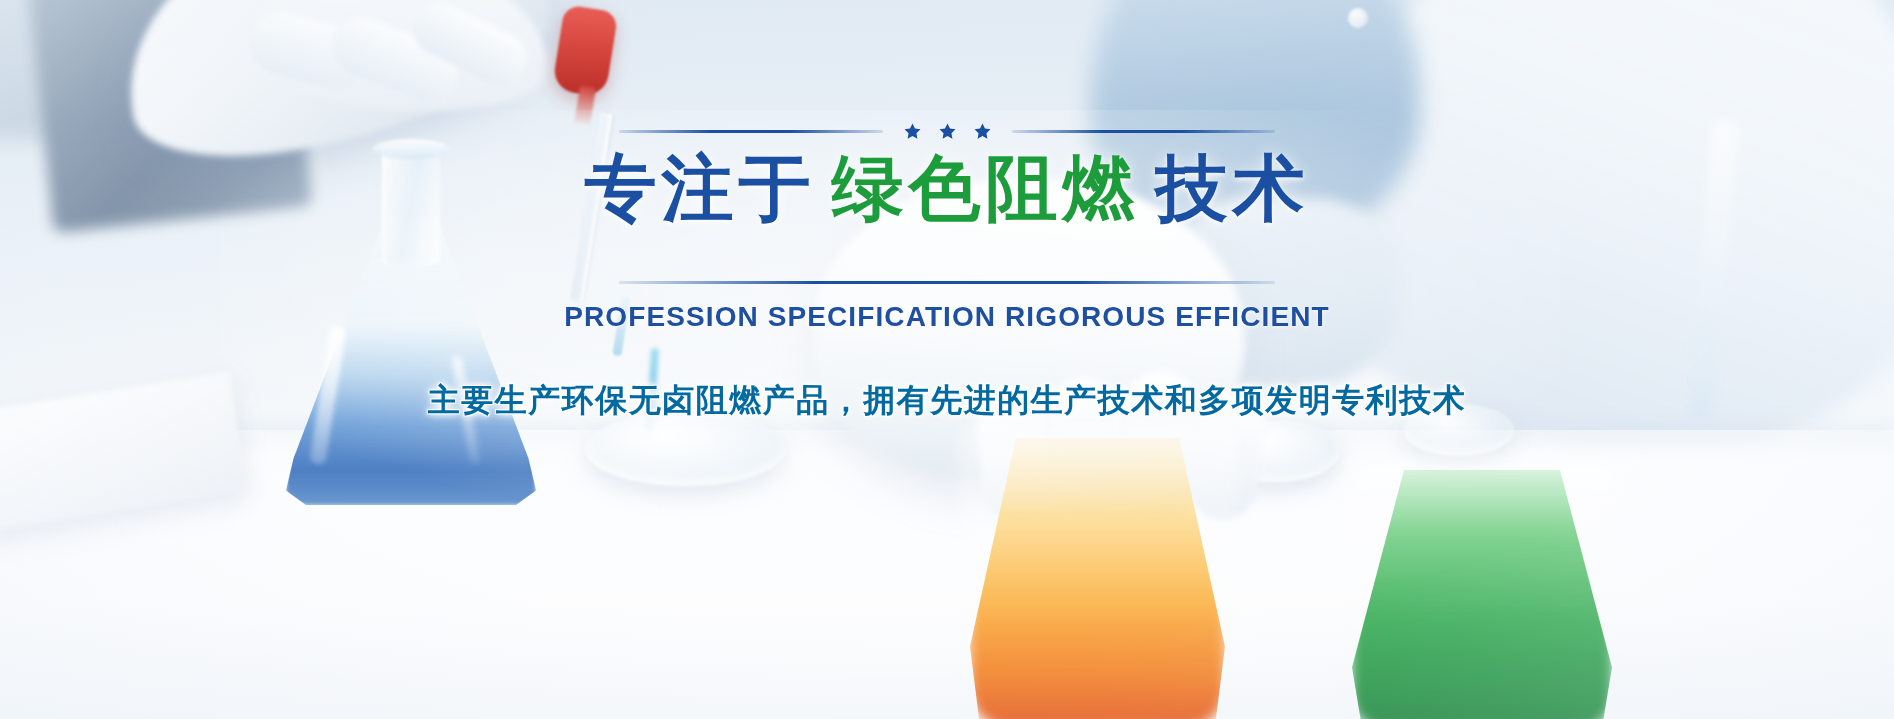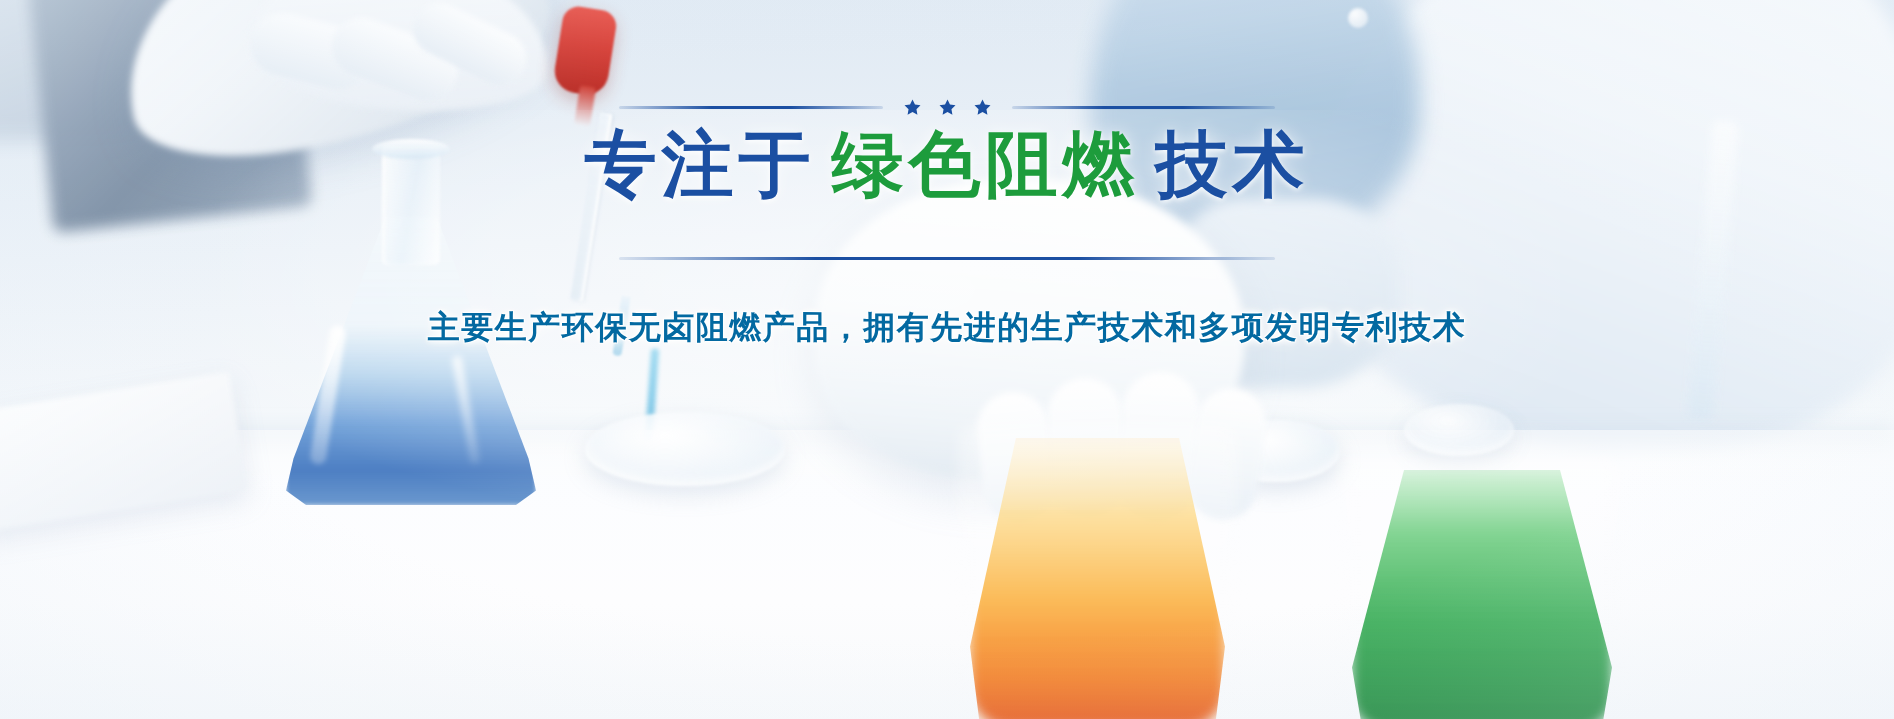--- a/index.html
+++ b/index.html
@@ -244,21 +244,21 @@
   .vignette{
     position:absolute;inset:0;
     background:radial-gradient(ellipse at 50% 50%,rgba(255,255,255,0) 55%,rgba(228,238,247,.35) 100%);
     pointer-events:none;
   }
 
   
   .content{
     position:absolute;left:0;right:0;top:0;
     display:flex;flex-direction:column;align-items:center;
-    padding-top:96px;
+    padding-top:120px;
   }
 
   
   .rule-row{
     display:flex;align-items:center;justify-content:center;
     gap:0;width:656px;height:22px;
   }
   .rule{
     height:3px;flex:1 1 auto;
     background:linear-gradient(90deg,rgba(26,78,160,.15),#1b4fa2 35%,#1b4fa2 65%,rgba(26,78,160,.15));
@@ -386,17 +386,18 @@
             <path fill="currentColor" d="M12 1.8l3.1 6.4 7 1-5.1 4.9 1.2 7-6.2-3.3-6.2 3.3 1.2-7L1.9 9.2l7-1z"></path>
           </svg>
       </span>
       <span class="rule"></span>
     </div>
 
     <h1 class="headline"><span class="h-blue">专注于</span><span class="h-gap"></span><span class="h-green">绿色阻燃</span><span class="h-gap"></span><span class="h-blue">技术</span></h1>
 
     <div class="subrule"></div>
 
+    <div class="eng">PROFESSION SPECIFICATION RIGOROUS EFFICIENT</div>
 
     <div class="tagline">主要生产环保无卤阻燃产品，拥有先进的生产技术和多项发明专利技术</div>
 
   </div>
 </div>
 
 </body></html>

